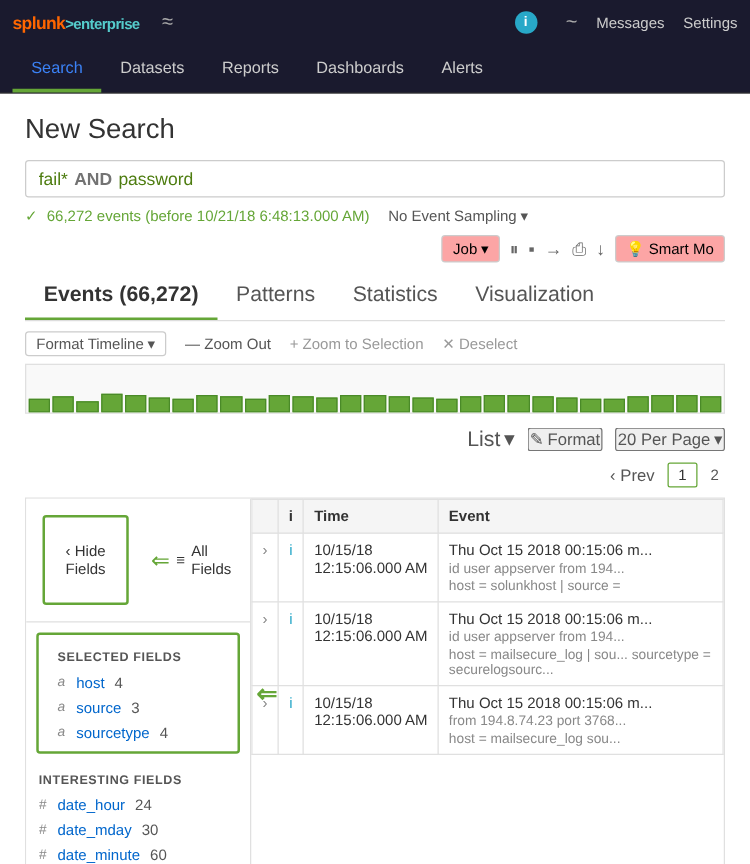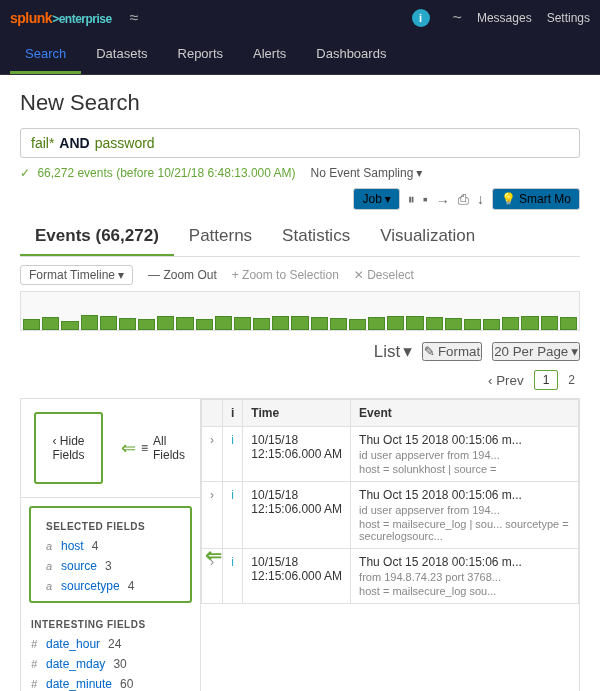--- a/index.html
+++ b/index.html
@@ -69,21 +69,21 @@
       border-radius: 3px;
       padding: 6px 10px;
       font-size: 14px;
       width: 100%;
       display: flex;
       align-items: center;
       background: #fff;
       margin-bottom: 8px;
     }
     .search-bar .keyword { color: #4d7c0f; }
-    .search-bar .operator { color: #0f172a; font-weight: bold; margin: 0 5px; }
+    .search-bar .operator { color: #737373; font-weight: bold; margin: 0 5px; }
 
     
     .status-bar {
       display: flex;
       align-items: center;
       gap: 15px;
       margin-bottom: 8px;
       font-size: 12px;
     }
     .status-events { color: #65a637; }
@@ -100,21 +100,21 @@
     
     .toolbar {
       display: flex;
       align-items: center;
       justify-content: flex-end;
       gap: 8px;
       margin-bottom: 8px;
       font-size: 12px;
     }
     .toolbar-btn {
-      background: #0369a1;
+      background: #fca5a5;
       border: 1px solid #ccc;
       border-radius: 3px;
       padding: 3px 8px;
       cursor: pointer;
       font-size: 12px;
       display: flex; align-items: center; gap: 3px;
     }
     .toolbar-icon { color: #666; font-size: 14px; }
 
     
@@ -354,22 +354,22 @@
     <span class="top-nav-icon">~</span>
     <span>Messages</span>
     <span>Settings</span>
   </div>
 </div>
 
 <div class="main-nav">
   <div class="main-nav-item active">Search</div>
   <div class="main-nav-item">Datasets</div>
   <div class="main-nav-item">Reports</div>
+  <div class="main-nav-item">Dashboards</div>
   <div class="main-nav-item">Alerts</div>
-  <div class="main-nav-item">Dashboards</div>
 </div>
 
 <div class="page-content">
   <h1 class="page-title">New Search</h1>
 
   <div class="search-bar">
     <span class="keyword">fail*</span>
     <span class="operator">AND</span>
     <span class="keyword">password</span>
   </div>

